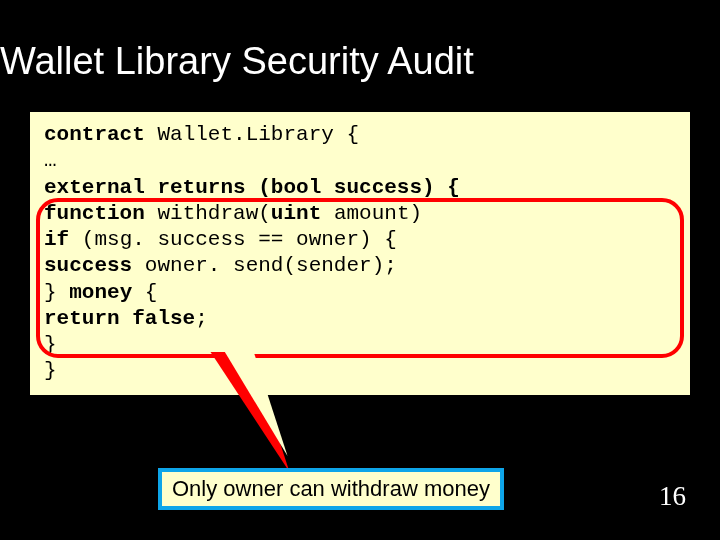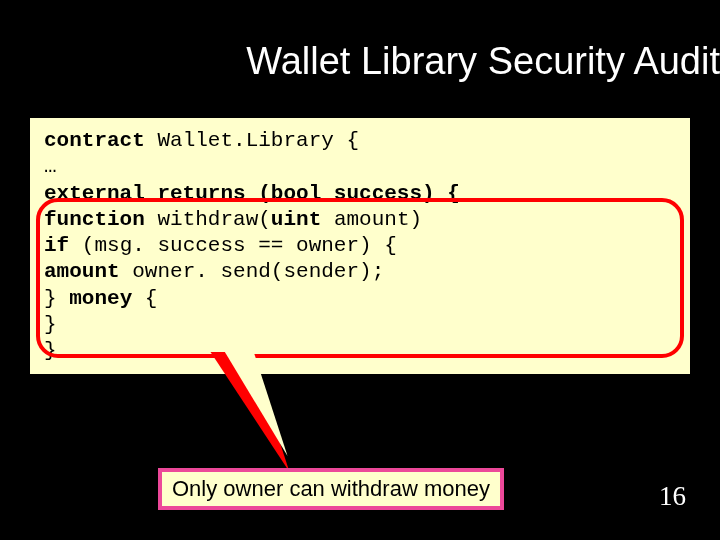--- a/index.html
+++ b/index.html
@@ -7,28 +7,28 @@
     width: 720px;
     height: 540px;
     background: #000000;
     position: relative;
     overflow: hidden;
     font-family: Arial, sans-serif;
   }
   .title {
     color: #ffffff;
     font-size: 38px;
-    text-align: right;
+    text-align: left;
     padding-top: 40px;
     padding-bottom: 20px;
     font-family: Arial, sans-serif;
   }
   .code-block {
     background: #ffffcc;
-    margin: 15px 30px;
+    margin: 9px 30px;
     padding: 10px 14px;
     font-family: "Courier New", monospace;
     font-size: 21px;
     line-height: 1.25;
     color: #000000;
     position: relative;
   }
   .kw { font-weight: bold; }
   .callout-container {
     position: absolute;
@@ -67,21 +67,21 @@
     border-left: 30px solid transparent;
     border-right: 0px solid transparent;
     border-top: 108px solid #ffffcc;
     transform: skewX(18deg);
   }
   .callout-label-box {
     position: absolute;
     bottom: 30px;
     left: 158px;
     background: #ffffcc;
-    border: 4px solid #ec4899;
+    border: 4px solid #0ea5e9;
     padding: 4px 10px;
     font-family: Arial, sans-serif;
     font-size: 22px;
     color: #000000;
   }
   .page-number {
     position: absolute;
     bottom: 28px;
     right: 34px;
     color: #ffffff;
@@ -93,22 +93,23 @@
 <body>
 
 <div class="title">Wallet Library Security Audit</div>
 
 <div class="code-block">
   <div><span class="kw">contract</span><span> Wallet.Library {</span></div>
   <div> …</div>
   <div><span class="kw">  external returns (bool success) {</span></div>
   <div><span class="kw">function</span><span> withdraw(</span><span class="kw">uint</span><span> amount)</span></div>
   <div><span class="kw"> if</span><span> (msg. success == owner) {</span></div>
-  <div><span class="kw">   amount</span><span> owner. send(sender);</span></div>
+  <div><span class="kw">   success</span><span> owner. send(sender);</span></div>
   <div><span> } </span><span class="kw">money</span><span> {</span></div>
+  <div><span class="kw">   return false</span><span>;</span></div>
   <div> }</div>
   <div> }</div>
 </div>
 
 <div class="callout-container">
   <div class="callout-box"></div>
   <div class="callout-tail"></div>
   <div class="callout-tail-inner"></div>
 </div>
 

